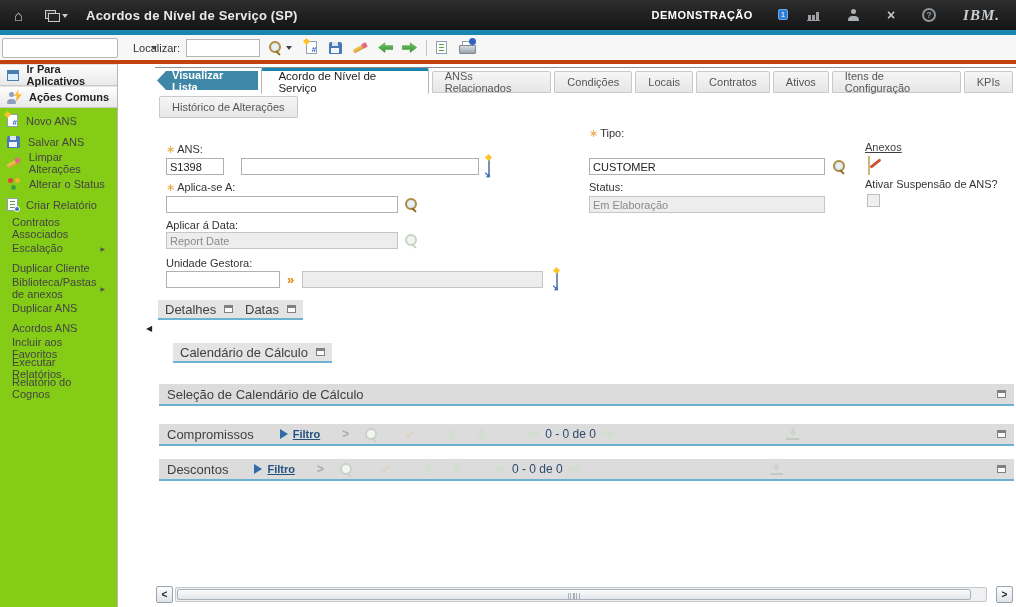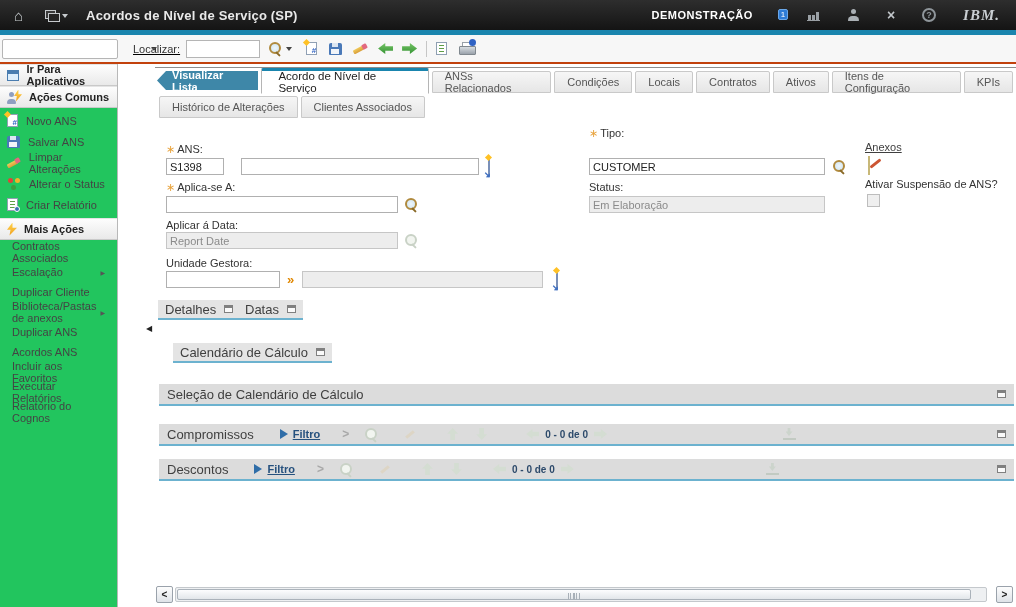--- a/index.html
+++ b/index.html
@@ -36,21 +36,21 @@
   .i-close { font-size:14px; color:#c2c7cb; font-weight:bold; line-height:1; }
   .i-help { width:14px; height:14px; border:2px solid #8f969b; border-radius:50%; color:#8f969b;
             font-size:9px; font-weight:bold; display:flex; align-items:center; justify-content:center; }
   .brand { font-family:"Liberation Serif", serif; font-weight:bold; font-style:italic;
            font-size:15px; color:#c9ced2; letter-spacing:1px; }
 
   .accentbar { position:absolute; top:30px; left:0; right:0; height:5px; background:var(--accent-teal,#1a85ae); }
 
   
   .toolbar { position:absolute; top:35px; left:0; right:0; height:29px; background:#f7f7f7;
-             border-bottom:2px solid #c2410c; display:flex; align-items:center; padding-left:2px;text-decoration:underline; }
+             border-bottom:4px solid #c2410c; display:flex; align-items:center; padding-left:2px; }
   .combo { width:116px; height:20px; background:#fff; border:1px solid #b5b5b5; border-radius:2px;
            display:flex; align-items:center; }
   .combo input { flex:1; border:0; outline:none; font-size:11px; padding:0 3px; background:transparent; }
   .combo .caret-dn { border-top-color:#555; margin:4px 5px 0 0; }
   .loc-label { font-size:11px; color:#333; margin:0 6px 0 15px; }
   .loc-input { width:74px; height:18px; border:1px solid #b5b5b5; font-size:11px; padding:0 3px; font-family:inherit; }
   .ticon { display:flex; align-items:center; justify-content:center; margin-left:9px; }
   .i-mag { width:13px; height:13px; position:relative; display:inline-block; }
   .i-mag::before { content:""; position:absolute; left:0; top:0; width:8px; height:8px; border:2px solid #b08a3e;
                    border-radius:50%; background:radial-gradient(#eef6fb,#cfe4f0); }
@@ -77,21 +77,21 @@
   .i-report { width:11px; height:13px; background:#fff; border:1px solid #8fa0b2; position:relative; }
   .i-report::before { content:""; position:absolute; left:2px; top:2px; right:2px; bottom:2px;
                       background:repeating-linear-gradient(#5f9e46 0 1px,transparent 1px 3px); }
   .i-print { width:15px; height:14px; position:relative; }
   .i-print::before { content:""; position:absolute; left:3px; top:0; width:9px; height:5px; background:#fff; border:1px solid #98a0a8; }
   .i-print::after { content:""; position:absolute; left:0; bottom:1px; width:15px; height:7px;
                     background:linear-gradient(#d8dde2,#9aa2ab); border:1px solid #80888f; border-radius:1px; }
   .pcheck { position:absolute; right:-2px; top:-3px; width:7px; height:7px; background:#2f62c4; border-radius:50%; z-index:2; }
 
   
-  .sidebar { position:absolute; left:0; top:64px; width:118px; bottom:0; background:#22c55e; border-right:1px solid #b8b8b8; }
+  .sidebar { position:absolute; left:0; top:64px; width:118px; bottom:0; background:#84cc16; border-right:1px solid #b8b8b8; }
   .side-header { height:22px; background:linear-gradient(#fdfdfd,#e9e9e9); border-top:1px solid #e4e4e4;
                  border-bottom:1px solid #c9c9c9; display:flex; align-items:center; gap:7px; padding:0 7px;
                  font-size:11px; font-weight:bold; color:#222; }
   .side-list { list-style:none; margin:2px 0 3px 0; }
   .side-item { height:21px; display:flex; align-items:center; gap:8px; padding:0 7px; font-size:11px; color:#444; cursor:default; }
   .more-item { height:20px; display:flex; align-items:center; padding:0 12px 0 12px; font-size:11px; color:#444; cursor:default; }
   .more-item .sub { margin-left:auto; font-size:6px; color:#555; }
   .i-appwin { width:14px; height:11px; border:1px solid #4a7db0; background:#ddeefc; position:relative; }
   .i-appwin::before { content:""; position:absolute; left:0; top:0; right:0; height:3px; background:#4a7db0; }
   .i-userbolt { width:15px; height:13px; position:relative; }
@@ -149,21 +149,21 @@
   .i-win::before { content:""; position:absolute; left:0; top:0; right:0; height:2px; background:#808080; }
 
   .secbar { position:absolute; left:4px; right:2px; height:22px; background:#dcdcdc;
             border-bottom:2px solid var(--section-underline,#6cb2cf); display:flex; align-items:center;
             padding:0 8px; font-size:13px; color:#3f3f3f; }
   .secbar .i-win { margin-left:auto; }
   .bar-title { font-size:13px; color:#3f3f3f; }
   .filtri { width:0; height:0; border:5px solid transparent; border-left:8px solid #2f6da8; }
   .flink { font-size:11px; color:#26517e; text-decoration:underline; font-weight:bold; cursor:pointer; }
   .fchev { color:#a8a8a8; font-size:12px; font-weight:bold; }
-  .pgtxt { font-size:10px; font-weight:bold; color:#2d4a6b; }
+  .pgtxt { font-size:12px; font-weight:normal; color:#2d4a6b; }
   .parr { width:13px; height:12px; background:#d4ddd2; display:inline-block; }
   .parr.left  { clip-path:polygon(0 50%,48% 8%,48% 32%,100% 32%,100% 68%,48% 68%,48% 92%); }
   .parr.right { clip-path:polygon(100% 50%,52% 8%,52% 32%,0 32%,0 68%,52% 68%,52% 92%); }
   .parr.up    { clip-path:polygon(50% 0,92% 48%,68% 48%,68% 100%,32% 100%,32% 48%,8% 48%); }
   .parr.down  { clip-path:polygon(50% 100%,92% 52%,68% 52%,68% 0,32% 0,32% 52%,8% 52%); }
   .i-pencil { width:12px; height:12px; position:relative; display:inline-block; }
   .i-pencil::before { content:""; position:absolute; left:1px; top:5px; width:10px; height:3px; background:#ddd5c5; transform:rotate(-40deg); }
   .i-dl { width:13px; height:12px; position:relative; display:inline-block; }
   .i-dl::before { content:""; position:absolute; left:3px; top:0; width:7px; height:8px; background:#ccd4cc;
                   clip-path:polygon(50% 100%,100% 45%,70% 45%,70% 0,30% 0,30% 45%,0 45%); }
@@ -272,24 +272,20 @@
         <span class="i-status"></span>
         <span>Alterar o Status</span>
       </li>
       <li class="side-item">
         <span class="i-report" style="position:relative">
             <span class="rdot"></span>
           </span>
         <span>Criar Relatório</span>
       </li>
     </ul>
-    <div class="side-header">
-      <span class="i-bolt"></span>
-      <span>Mais Ações</span>
-    </div>
     <ul class="side-list">
       <li class="more-item">
           <span>Contratos Associados</span>
         </li>
       <li class="more-item">
           <span>Escalação</span>
           <span class="sub">▶</span>
         </li>
       <li class="more-item">
           <span>Duplicar Cliente</span>
@@ -324,21 +320,20 @@
       <span class="tab">ANSs Relacionados</span>
       <span class="tab">Condições</span>
       <span class="tab">Locais</span>
       <span class="tab">Contratos</span>
       <span class="tab">Ativos</span>
       <span class="tab">Itens de Configuração</span>
       <span class="tab">KPIs</span>
     </div>
     <div class="tabrow tabrow2">
       <span class="tab">Histórico de Alterações</span>
-      <span class="tab">Clientes Associados</span>
     </div>
 
     <div class="form">
       
       <span class="flabel req" style="left:11px;top:24px">ANS:</span>
       <input class="inp" style="left: 11px; top: 39px; width: 58px;" value="S1398">
       <input class="inp" style="left: 86px; top: 39px; width: 238px;" value="">
       <span class="fico i-ldesc" style="left:333px;top:39px"></span>
 
       <span class="flabel req" style="left:434px;top:8px">Tipo:</span>

